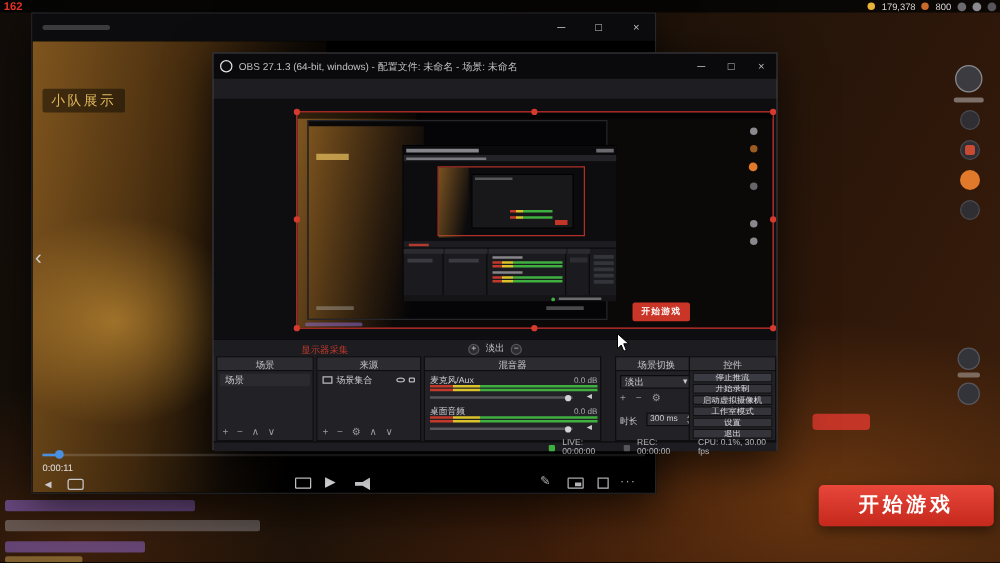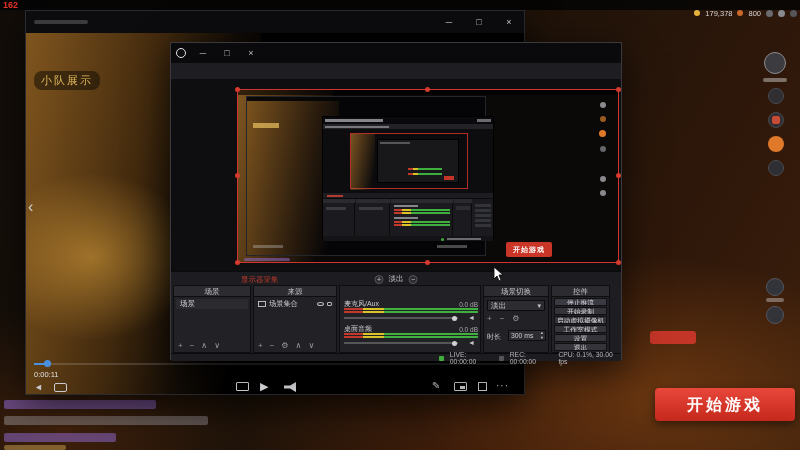--- a/index.html
+++ b/index.html
@@ -31,21 +31,21 @@
 
 <div id="screen">
 
   <div class="abs" style="left:0;top:0;width:800px;height:450px;background:
        radial-gradient(340px 200px at 82% 88%, rgba(232,120,30,.30), transparent 70%),
        radial-gradient(260px 180px at 8% 96%, rgba(200,90,25,.22), transparent 70%),
        radial-gradient(320px 220px at 55% 102%, rgba(150,60,15,.20), transparent 70%);"></div>
 
   <div class="abs" style="left:0;top:0;width:800px;height:10px;background:rgba(5,5,5,.85);"></div>
   <span class="abs" style="left:3px;top:0;font-size:9px;font-weight:bold;color:#ee3328;line-height:10px;">162</span>
-  <div class="abs flex" style="right:3px;top:8px;height:10px;gap:5px;">
+  <div class="abs flex" style="right:3px;top:0;height:10px;gap:5px;">
     <span class="dot" style="width:6px;height:6px;background:#e8b33a;"></span>
     <span class="num">179,378</span>
     <span class="dot" style="width:6px;height:6px;background:#c96a2a;"></span>
     <span class="num">800</span>
     <span class="dot" style="width:7px;height:7px;background:#6a6a6f;"></span>
     <span class="dot" style="width:7px;height:7px;background:#8a8a8f;"></span>
     <span class="dot" style="width:7px;height:7px;background:#55555a;"></span>
   </div>
 
   <div class="abs chatbar" style="left:4px;top:400px;width:152px;height:9px;background:rgba(150,110,220,.55);"></div>
@@ -73,21 +73,21 @@
       <div class="abs flex" style="right:0;top:0;height:22px;">
         <span class="wbtn">─</span>
         <span class="wbtn">□</span>
         <span class="wbtn">×</span>
       </div>
     </div>
     <div class="abs" style="left:0;top:22px;width:498px;height:361px;background:#000;overflow:hidden;">
       <div class="abs" style="left:0;top:0;width:235px;height:361px;background:
         radial-gradient(150px 120px at 28% 62%, rgba(225,165,62,.55), transparent 70%),
         linear-gradient(100deg, rgba(150,100,35,.85), rgba(95,60,20,.70) 45%, rgba(30,20,10,.55) 72%, transparent 90%);"></div>
-      <div class="abs" style="left:8px;top:38px;padding:2px 7px;background:rgba(20,14,6,.55);color:#e2b95c;font-size:11px;letter-spacing:2px;border-radius:8px;">小队展示</div>
+      <div class="abs" style="left:8px;top:38px;padding:2px 7px;background:rgba(20,14,6,.55);color:#e2b95c;font-size:11px;letter-spacing:2px;border-radius:2px;">小队展示</div>
       <span class="abs glyph" style="left:2px;top:166px;font-size:16px;color:#cfcfcf;">‹</span>
 
       <div class="abs" style="left:8px;top:330px;width:482px;height:2px;background:rgba(255,255,255,.15);"></div>
       <div class="abs" style="left:8px;top:330px;width:14px;height:2px;background:#4a90e2;"></div>
       <div class="abs dot" style="left:18px;top:327px;width:7px;height:7px;background:#4a90e2;"></div>
       <div class="abs" style="left:8px;top:337px;font-size:7.5px;color:#e0e0e0;">0:00:11</div>
 
       <span class="abs glyph" style="left:8px;top:350px;font-size:9px;">◄</span>
       <div class="abs" style="left:28px;top:350px;width:13px;height:9px;border:1px solid #c9c9cd;border-radius:2px;"></div>
 
@@ -101,20 +101,21 @@
       </div>
       <div class="abs" style="left:452px;top:349px;width:9px;height:9px;border:1.5px solid #c9c9cd;"></div>
       <span class="abs glyph" style="left:470px;top:348px;font-size:10px;letter-spacing:1px;">···</span>
     </div>
   </div>
 
   <div class="abs win" style="left:170px;top:42px;width:452px;height:318px;background:#1e1e22;border:1px solid #3a3a3e;">
 
     <div class="abs flex" style="left:0;top:0;width:450px;height:20px;background:#0a0a0c;">
       <span class="dot" style="width:10px;height:10px;background:#0d0d0f;border:1.5px solid #e4e4e8;margin:0 5px 0 5px;"></span>
+      <span style="font-size:8px;color:#c0c0c4;white-space:nowrap;overflow:hidden;flex:1;">OBS 27.1.3 (64-bit, windows) - 配置文件: 未命名 - 场景: 未命名</span>
       <span class="obtn">─</span>
       <span class="obtn">□</span>
       <span class="obtn">×</span>
     </div>
 
 
     <div class="abs" style="left:0;top:36px;width:450px;height:192px;background:#0e0e11;overflow:hidden;">
 
       <div class="abs" style="left:66px;top:10px;width:382px;height:174px;background:#0b0908;border:1px solid #cf3430;overflow:hidden;">
         <div class="abs" style="left:0;top:0;width:95px;height:174px;background:linear-gradient(100deg, rgba(140,95,35,.9), rgba(70,45,18,.7) 55%, transparent 85%);"></div>
@@ -236,20 +237,21 @@
       <div class="dfoot">
         <span>+</span>
         <span>−</span>
         <span>⚙</span>
         <span>∧</span>
         <span>∨</span>
       </div>
     </div>
 
     <div class="dock" style="left:168px;width:142px;">
+      <div class="dhead">混音器</div>
 
       <div class="abs flex" style="left:4px;top:13px;width:134px;justify-content:space-between;">
         <span style="font-size:7px;color:#cfcfd3;">麦克风/Aux</span>
         <span style="font-size:6.5px;color:#a9a9ae;">0.0 dB</span>
       </div>
       <div class="meter" style="left:4px;top:22px;width:134px;"></div>
       <div class="meter" style="left:4px;top:25px;width:134px;"></div>
       <div class="sline" style="left:4px;top:31px;width:114px;"></div>
       <div class="knob" style="left:112px;top:29.5px;"></div>
       <span class="abs glyph" style="left:128px;top:28px;font-size:7px;">◄</span>
@@ -258,42 +260,42 @@
         <span style="font-size:7px;color:#cfcfd3;">桌面音频</span>
         <span style="font-size:6.5px;color:#a9a9ae;">0.0 dB</span>
       </div>
       <div class="meter" style="left:4px;top:47px;width:134px;"></div>
       <div class="meter" style="left:4px;top:50px;width:134px;"></div>
       <div class="sline" style="left:4px;top:56px;width:114px;"></div>
       <div class="knob" style="left:112px;top:54.5px;"></div>
       <span class="abs glyph" style="left:128px;top:53px;font-size:7px;">◄</span>
     </div>
 
-    <div class="dock" style="left:312px;width:66px;">
+    <div class="dock" style="left:321px;width:66px;">
       <div class="dhead">场景切换</div>
       <div class="abs flex" style="left:3px;top:14px;width:58px;height:11px;background:#2c2c31;border:1px solid #0c0c0e;padding:0 3px;justify-content:space-between;">
         <span style="font-size:7.5px;color:#cfcfd3;">淡出</span>
         <span class="glyph" style="font-size:7px;">▾</span>
       </div>
       <div class="abs flex" style="left:3px;top:28px;gap:8px;font-size:8px;color:#9a9a9f;">
         <span>+</span>
         <span>−</span>
         <span>⚙</span>
       </div>
       <span class="abs" style="left:3px;top:46px;font-size:7px;color:#cfcfd3;">时长</span>
       <div class="abs flex" style="left:24px;top:44px;width:38px;height:11px;background:#2c2c31;border:1px solid #0c0c0e;padding:0 2px;justify-content:space-between;">
         <span style="font-size:6.8px;color:#cfcfd3;">300 ms</span>
         <span style="display:flex;flex-direction:column;line-height:3px;">
           <span class="glyph" style="font-size:4.5px;">▴</span>
           <span class="glyph" style="font-size:4.5px;">▾</span>
         </span>
       </div>
     </div>
 
-    <div class="dock" style="left:380px;width:59px;">
+    <div class="dock" style="left:380px;width:70px;">
       <div class="dhead">控件</div>
       <div class="ctlbtn" style="background:#3a3a42;">停止推流</div>
       <div class="ctlbtn">开始录制</div>
       <div class="ctlbtn">启动虚拟摄像机</div>
       <div class="ctlbtn">工作室模式</div>
       <div class="ctlbtn">设置</div>
       <div class="ctlbtn">退出</div>
     </div>
 
     <div class="abs" style="left:0;top:310px;width:450px;height:8px;background:#1d1d21;border-top:1px solid #0b0b0d;">

